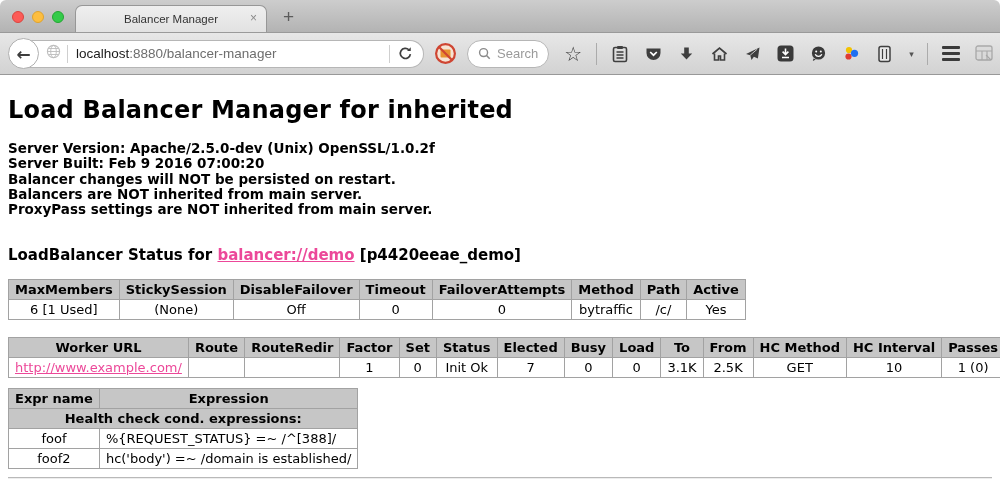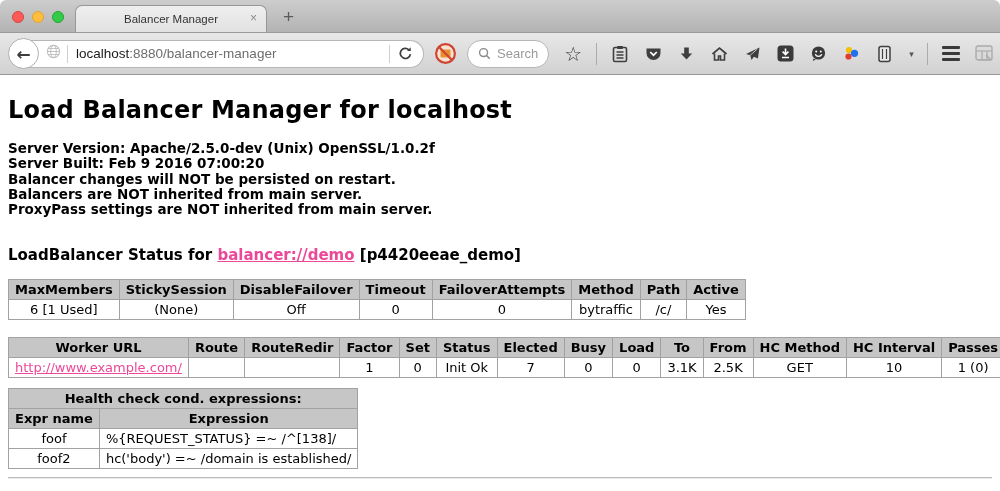--- a/index.html
+++ b/index.html
@@ -205,21 +205,21 @@
         <svg width="18" height="17" viewBox="0 0 18 17">
             <rect x="1" y="1" width="16" height="14" rx="2" fill="#d8d8d8" stroke="#7d7d7d" stroke-width="1.3"></rect>
             <path d="M1 6h16M7 6v9M12 6v9" stroke="#7d7d7d" stroke-width="1.1"></path>
             <path d="M11 10l5 5" stroke="#7d7d7d" stroke-width="1.1"></path>
           </svg>
       </span>
     </div>
   </div>
 
   <div class="content">
-    <h1 class="title">Load Balancer Manager for localhost</h1>
+    <h1 class="title">Load Balancer Manager for inherited</h1>
 
     <div class="info">
       <div>Server Version: Apache/2.5.0-dev (Unix) OpenSSL/1.0.2f</div>
       <div>Server Built: Feb 9 2016 07:00:20</div>
       <div>Balancer changes will NOT be persisted on restart.</div>
       <div>Balancers are NOT inherited from main server.</div>
       <div>ProxyPass settings are NOT inherited from main server.</div>
     </div>
 
     <div class="status-line">
@@ -288,29 +288,29 @@
         <td>10</td>
         <td>1 (0)</td>
 
       </tr>
     </tbody>
       </table>
 
     <table class="t3">
       <tbody>
           <tr>
-        <th colspan="2">Health check cond. expressions:</th>
-      </tr>
-      <tr>
         <th>Expr name</th>
         <th>Expression</th>
       </tr>
       <tr>
+        <th colspan="2">Health check cond. expressions:</th>
+      </tr>
+      <tr>
         <td>foof</td>
-        <td class="left">%{REQUEST_STATUS} =~ /^[138]/</td>
+        <td class="left">%{REQUEST_STATUS} =~ /^[388]/</td>
       </tr>
       <tr>
         <td>foof2</td>
         <td class="left">hc('body') =~ /domain is established/</td>
       </tr>
     </tbody>
       </table>
 
     <hr class="endrule">
   </div>

